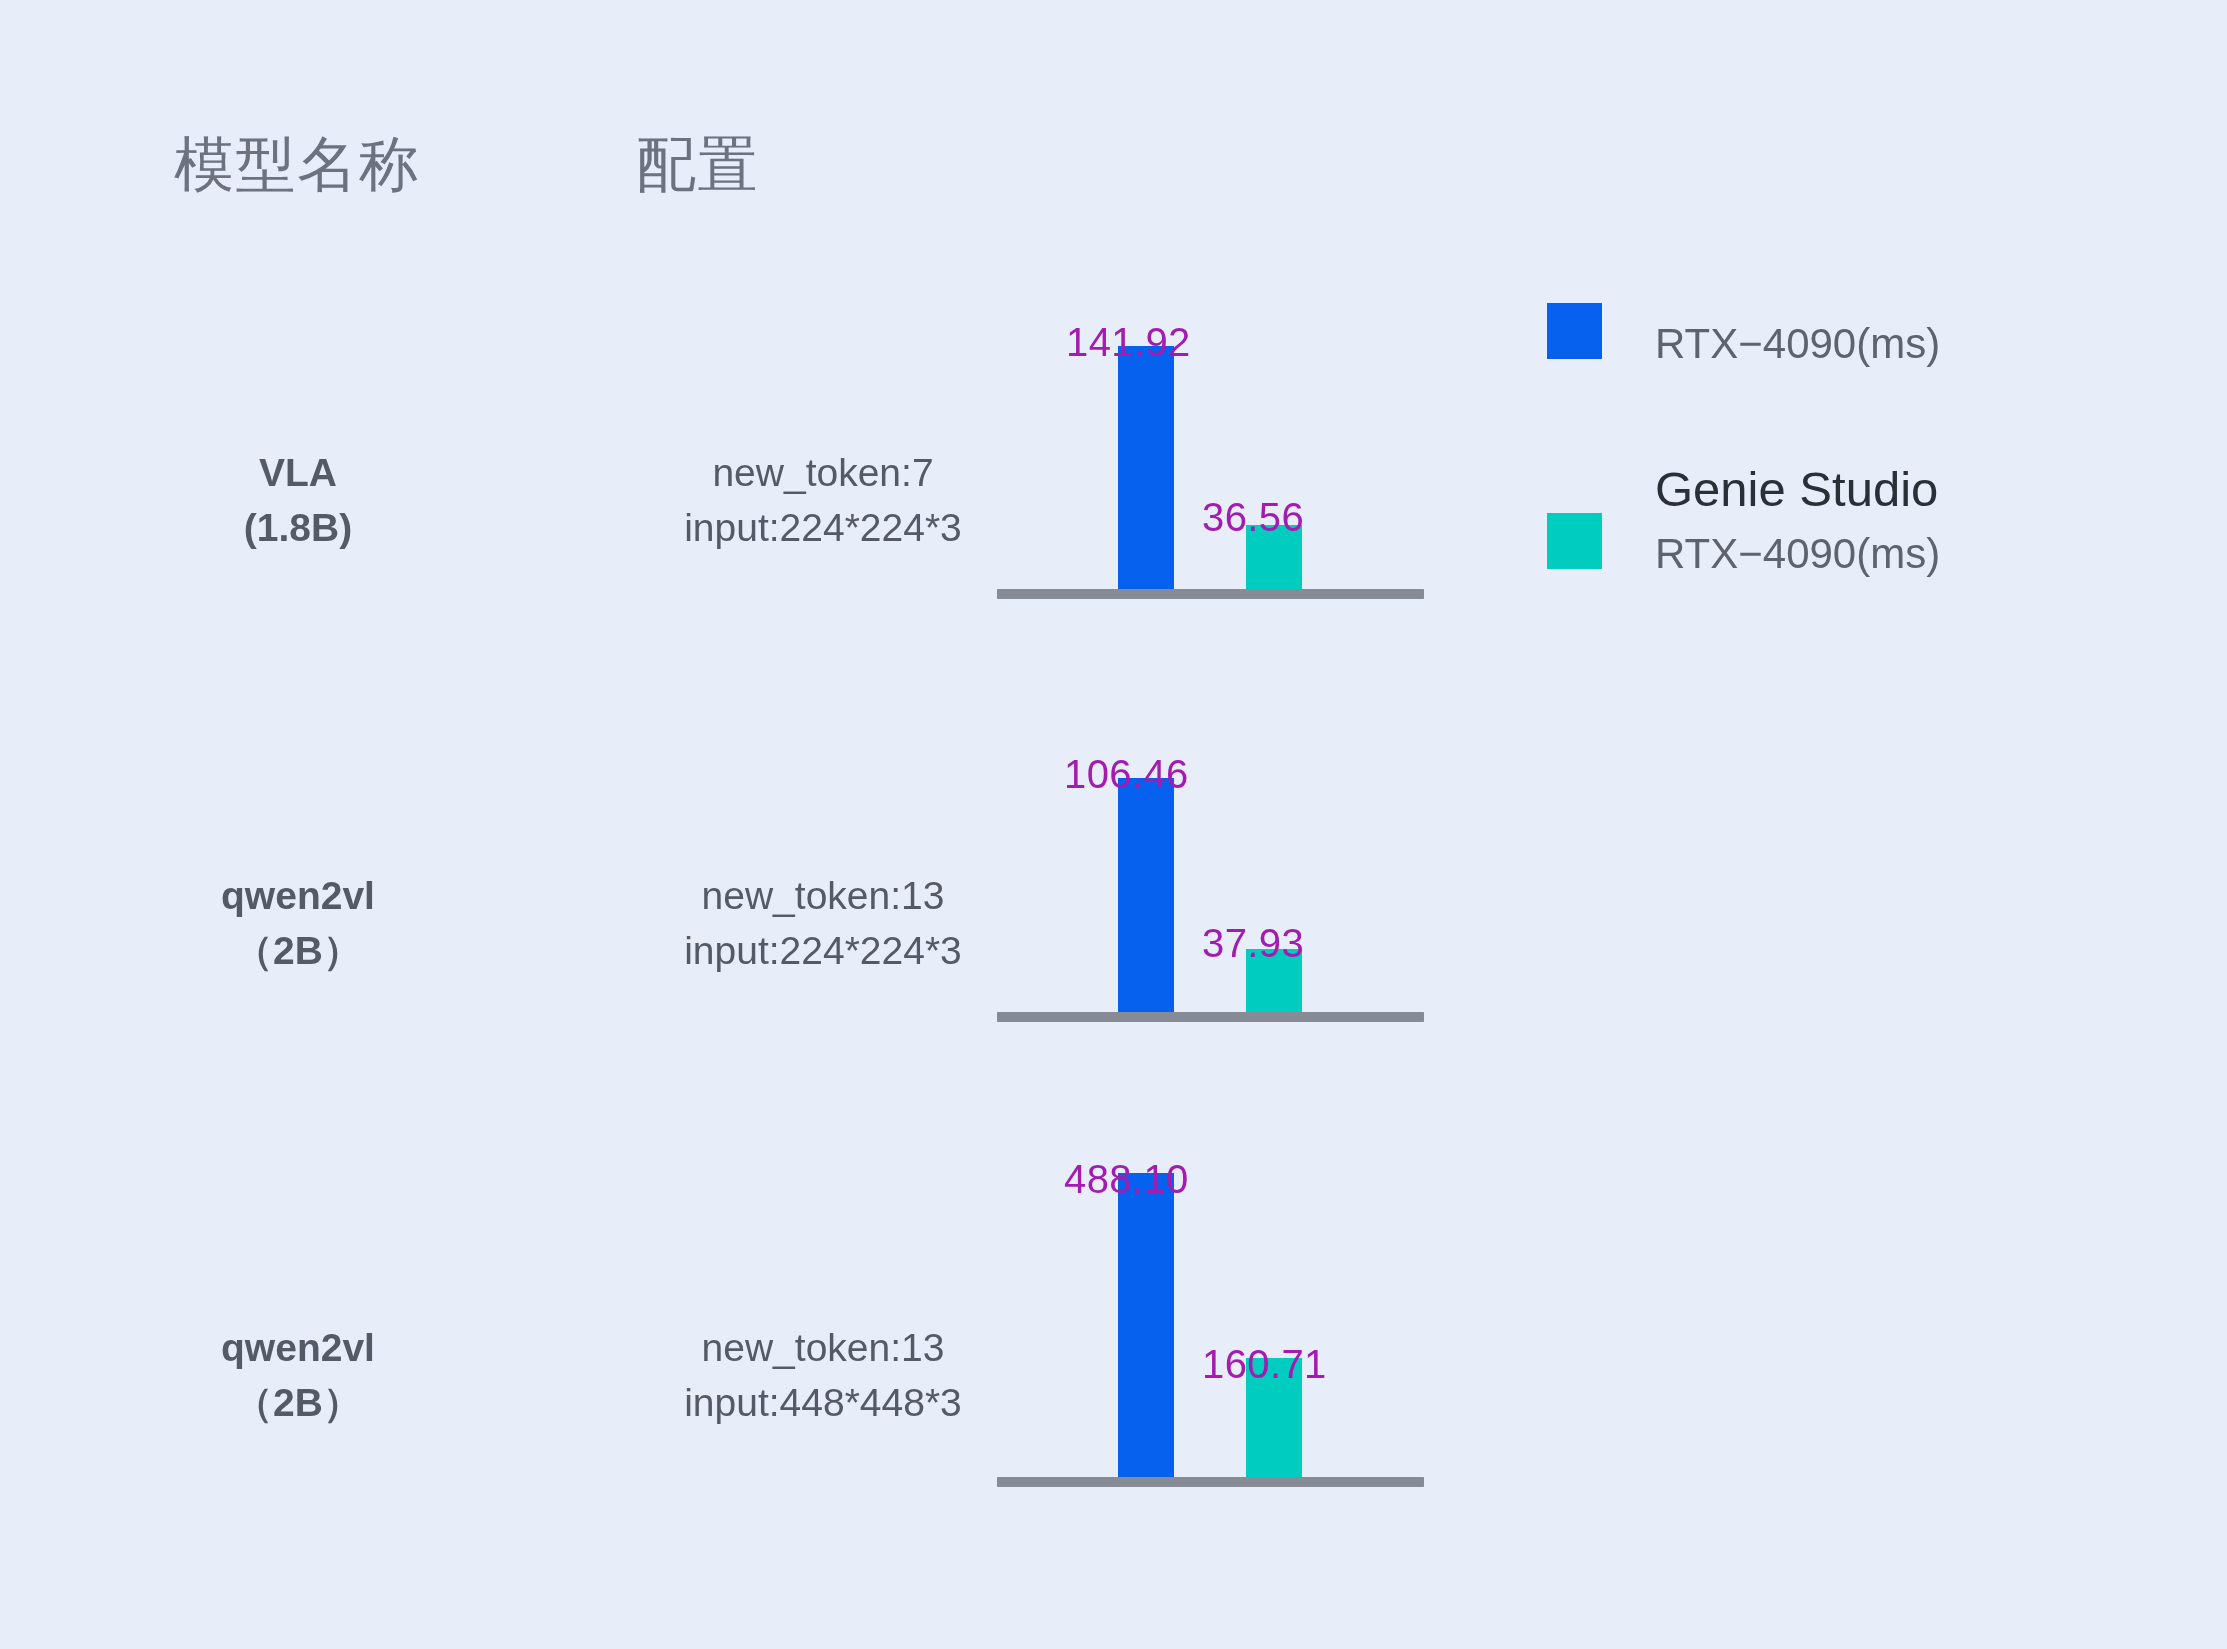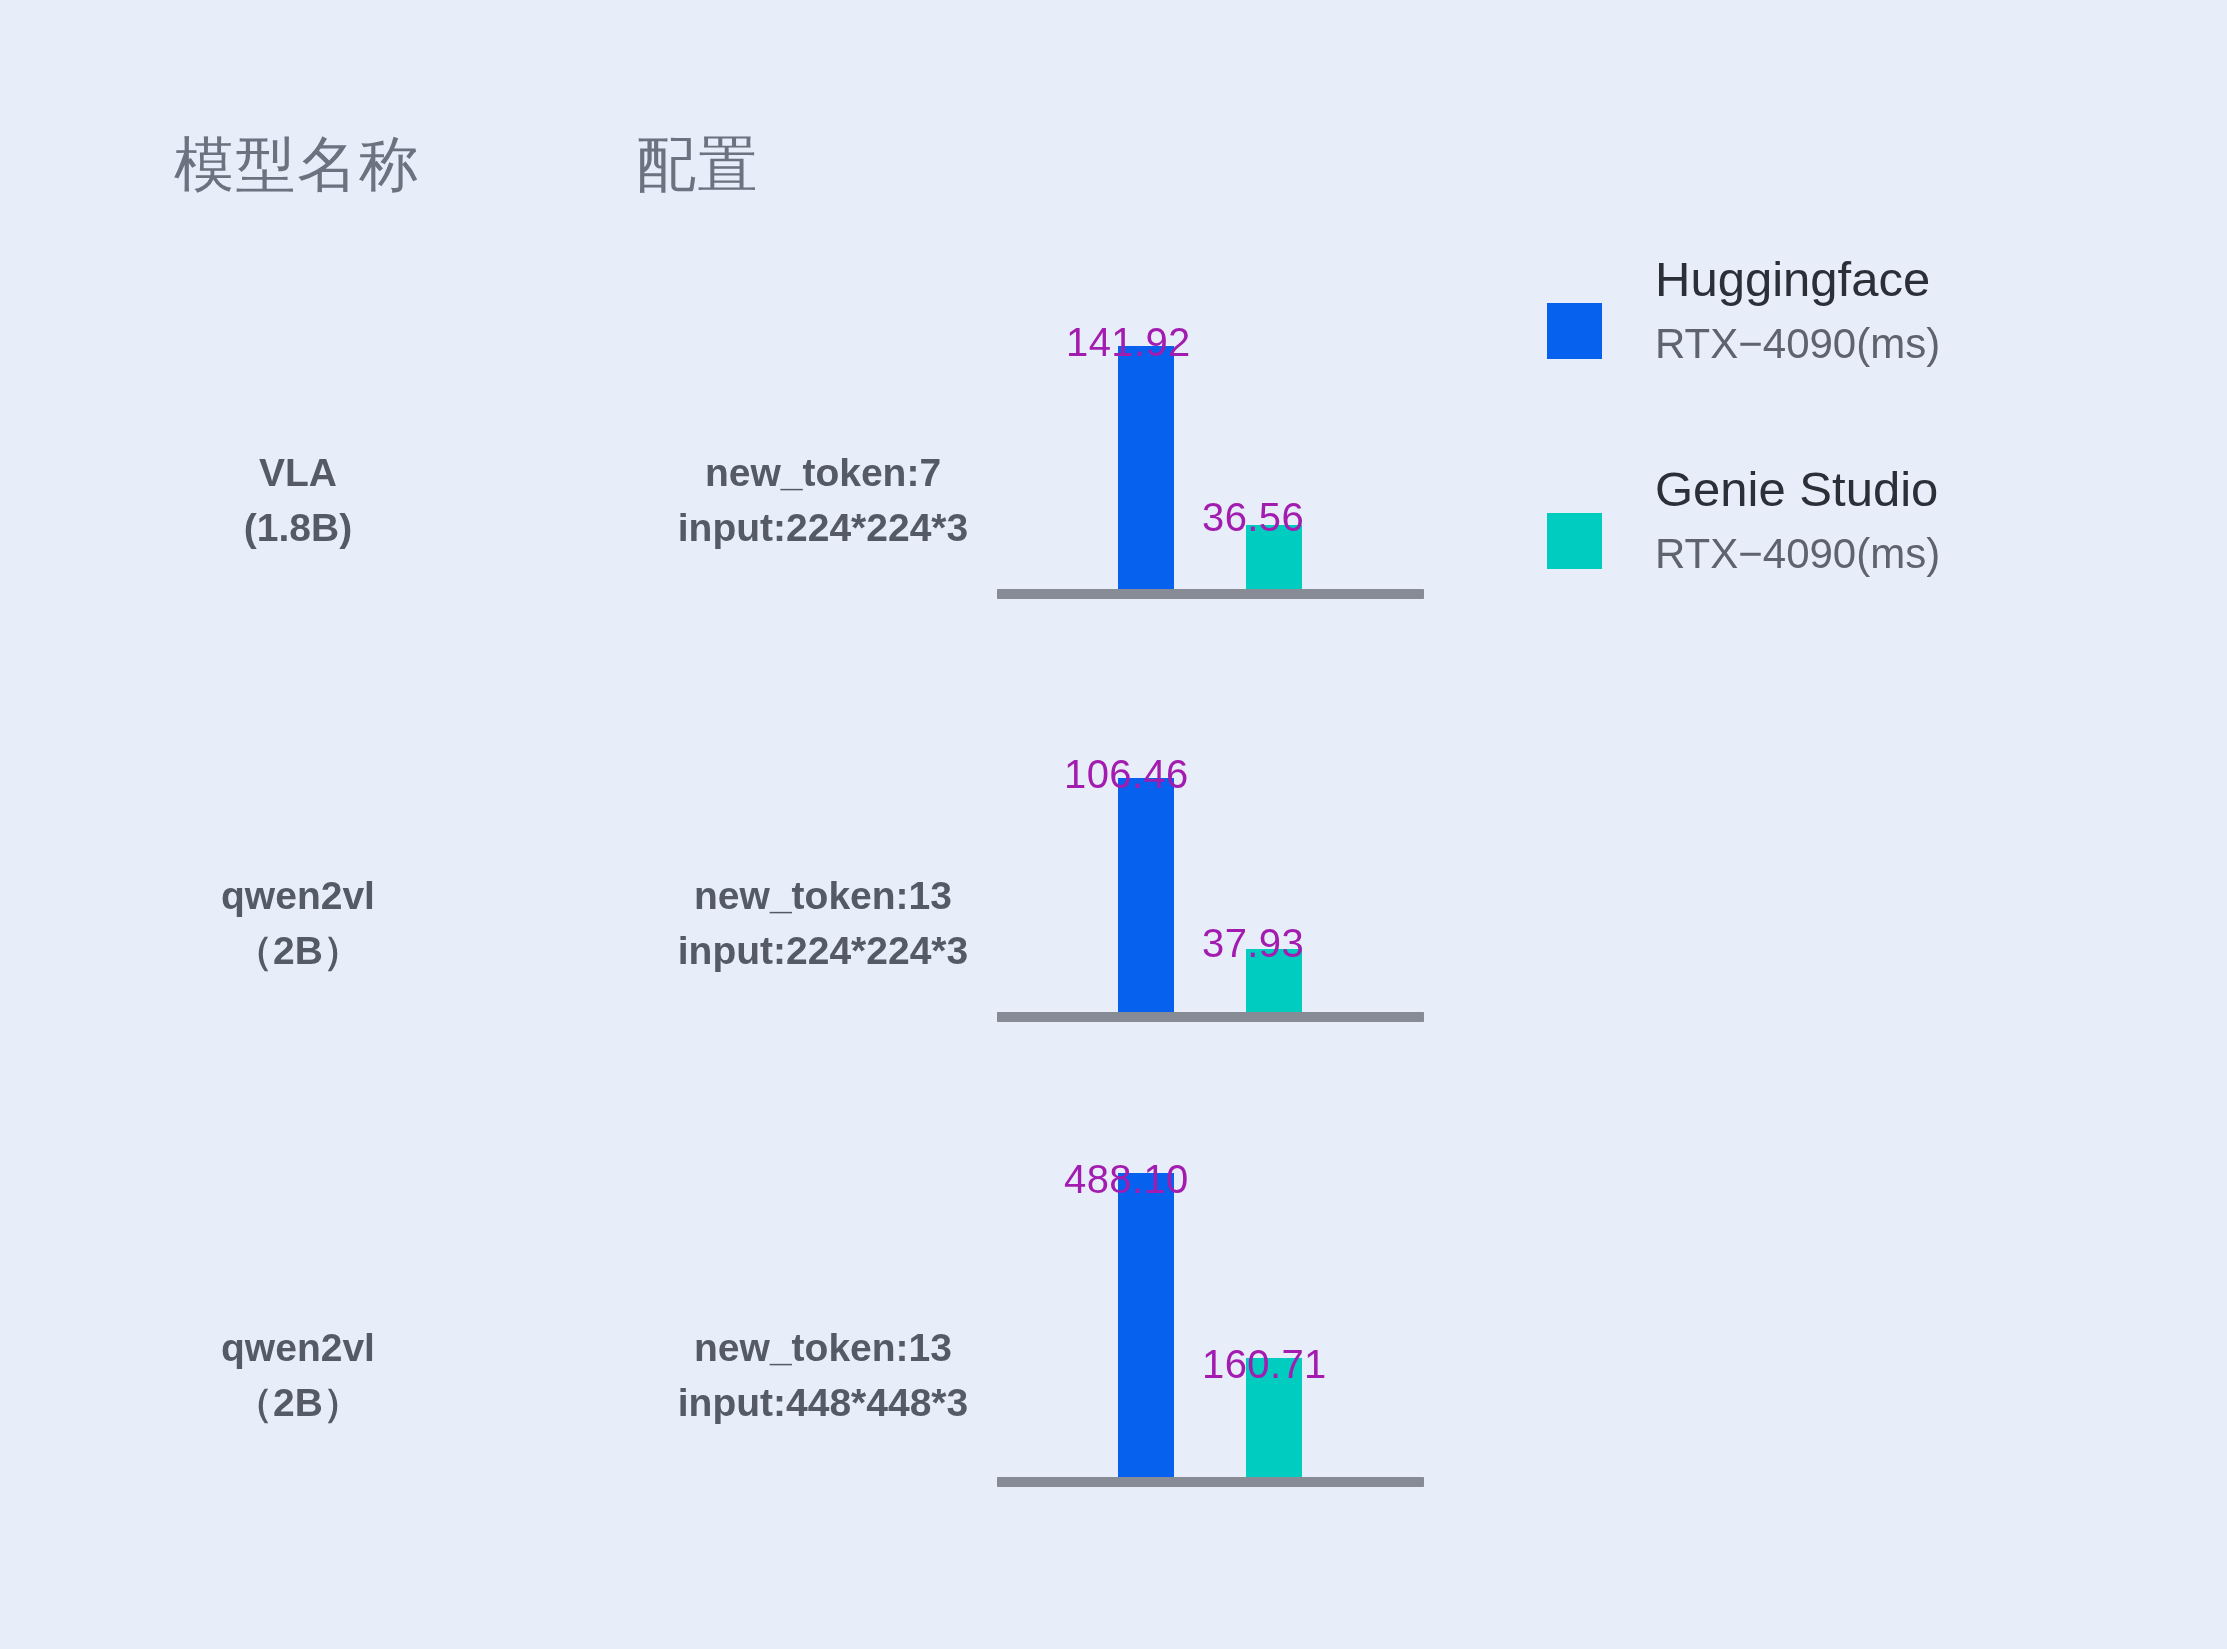--- a/index.html
+++ b/index.html
@@ -54,21 +54,21 @@
 
   .cell-model, .cell-config {
     position: absolute;
     font-size: 39px;
     line-height: 1.42;
     color: #545a66;
     text-align: center;
     white-space: pre-line;
   }
   .cell-model  { left: 141px; width: 314px; font-weight: bold; }
-  .cell-config { left: 486px; width: 674px; font-weight: bold; }
+  .cell-config { left: 486px; width: 674px; }
 
   
   .row-1 .cell-model,  .row-1 .cell-config  { top: 210px; }
   .row-2 .cell-model,  .row-2 .cell-config  { top: 210px; }
   .row-3 .cell-model,  .row-3 .cell-config  { top: 227px; }
 
   
   .chart {
     position: absolute;
     left: 997px;
@@ -218,21 +218,20 @@
       <div class="baseline" style="background: rgb(134, 139, 150);"></div>
     </div>
   </div>
 
 </div>
 
 <div class="legend">
 
   <div class="legend-item legend-item-1">
     <div class="legend-swatch blue" style="background: rgb(5, 97, 238);"></div>
-    <div class="legend-title">Huggingface</div>
     <div class="legend-sub">RTX−4090(ms)</div>
   </div>
 
   <div class="legend-item legend-item-2">
     <div class="legend-swatch teal" style="background: rgb(0, 204, 192);"></div>
     <div class="legend-title">Genie Studio</div>
     <div class="legend-sub">RTX−4090(ms)</div>
   </div>
 
 </div>

